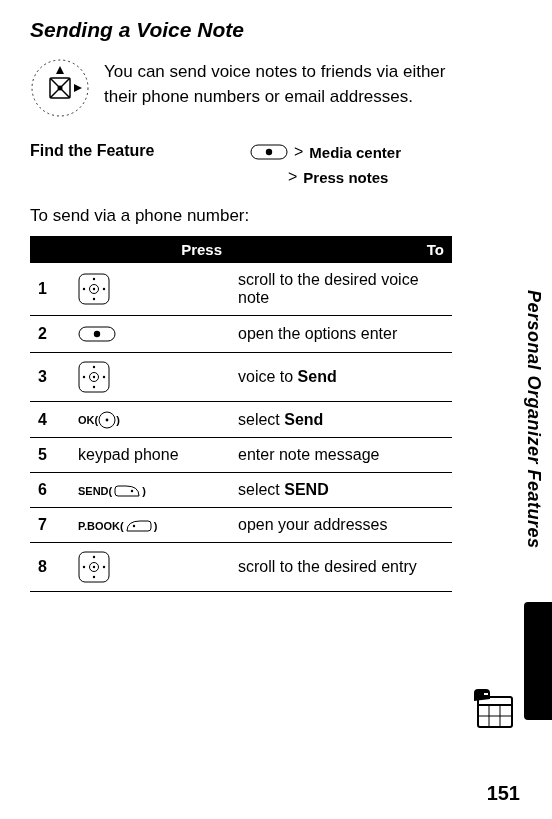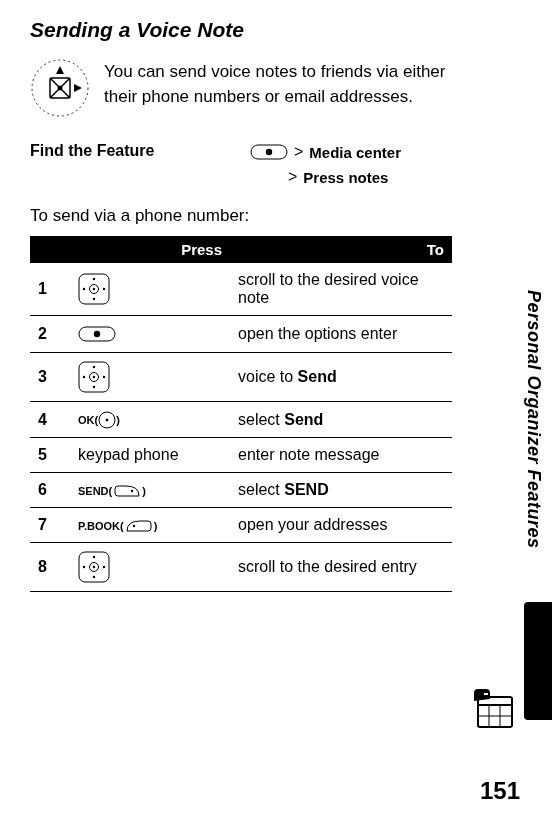--- a/index.html
+++ b/index.html
@@ -142,21 +142,21 @@
   .side-icon {
     position: absolute;
     right: 34px;
     bottom: 86px;
   }
   .pagenum {
     position: absolute;
     right: 32px;
     bottom: 14px;
     font-weight: bold;
-    font-size: 24px;
+    font-size: 20px;
   }
   svg { display: block; }
   .inline-svg { display: inline-block; vertical-align: middle; }
 </style>
 </head>
 <body>
 
 <svg width="0" height="0" style="position:absolute">
   <defs>
 

